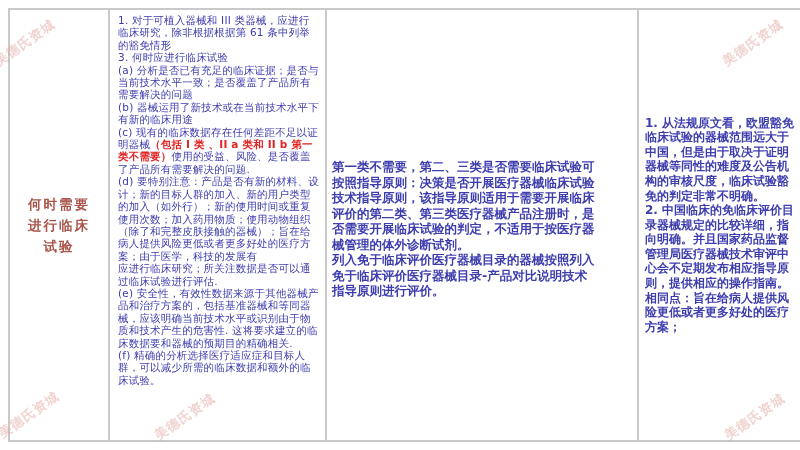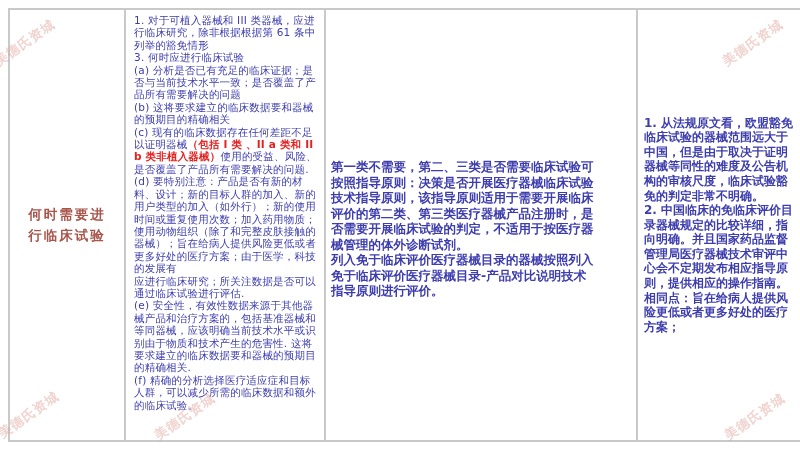--- a/index.html
+++ b/index.html
@@ -7,24 +7,24 @@
   .page {
     position:relative; width:800px; height:450px; background:#ffffff;
     font-family:"DejaVu Sans","Liberation Sans",sans-serif;
   }
   table.cmp {
     position:absolute; left:8px; top:8px; width:785px; height:434px;
     border-collapse:collapse; table-layout:fixed;
   }
   td { border:2px solid #c9c9c9; vertical-align:middle; background:transparent; }
   td.c1 {
-    width:116px; text-align:center; color:#a8564c; font-weight:bold;
+    width:100px; text-align:center; color:#a8564c; font-weight:bold;
     font-size:13.5px; letter-spacing:2px; line-height:21px; padding:0 13px;
   }
-  td.c2 { width:200px; vertical-align:top; padding:4px 5px 2px 8px; }
+  td.c2 { width:217px; vertical-align:top; padding:4px 5px 2px 8px; }
   .c2 .para {
     font-size:10.5px; line-height:12.4px; color:#3d3dae;
     letter-spacing:0.2px; text-align:left;
   }
   td.c3 { width:312px; padding:8px 38px 0 5px; }
   .c3 .para {
     font-size:12.5px; font-weight:bold; line-height:15.5px; color:#3d3dae;
   }
   td.c4 { width:166px; padding:0 3px 0 6px; }
   .c4 .para {
@@ -56,22 +56,22 @@
   <table class="cmp">
     <tbody>
       <tr>
         <td class="c1">
           <span>何时需要进行临床试验</span>
         </td>
         <td class="c2">
             <p class="para"><span>1. 对于可植入器械和 III 类器械，应进行临床研究，除非根据根据第 61 条中列举的豁免情形</span></p>
             <p class="para"><span>3. 何时应进行临床试验</span></p>
             <p class="para"><span>(a) 分析是否已有充足的临床证据；是否与当前技术水平一致；是否覆盖了产品所有需要解决的问题</span></p>
-            <p class="para"><span>(b) 这将要求建立的临床数据要和器械的预期目的精确相关</span></p>
-            <p class="para"><span>(c) 现有的临床数据存在任何差距不足以证明器械</span><span class="red-bold">（包括 I 类 、II a 类和 II b 类非植入器械）</span><span>使用的受益、风险、是否覆盖了产品所有需要解决的问题.</span></p>
+            <p class="para"><span>(b) 器械运用了新技术或在当前技术水平下有新的临床用途</span></p>
+            <p class="para"><span>(c) 现有的临床数据存在任何差距不足以证明器械</span><span class="red-bold">（包括 I 类 、II a 类和 II b 第一类不需要）</span><span>使用的受益、风险、是否覆盖了产品所有需要解决的问题.</span></p>
             <p class="para"><span>(d) 要特别注意：产品是否有新的材料、设计；新的目标人群的加入、新的用户类型的加入（如外行）；新的使用时间或重复使用次数；加入药用物质；使用动物组织（除了和完整皮肤接触的器械）；旨在给病人提供风险更低或者更多好处的医疗方案；由于医学，科技的发展有</span></p>
             <p class="para"><span>应进行临床研究；所关注数据是否可以通过临床试验进行评估.</span></p>
             <p class="para"><span>(e) 安全性，有效性数据来源于其他器械产品和治疗方案的，包括基准器械和等同器械，应该明确当前技术水平或识别由于物质和技术产生的危害性. 这将要求建立的临床数据要和器械的预期目的精确相关.</span></p>
             <p class="para"><span>(f) 精确的分析选择医疗适应症和目标人群，可以减少所需的临床数据和额外的临床试验。</span></p>
           </td>
         <td class="c3">
             <p class="para"><span>第一类不需要，第二、三类是否需要临床试验可按照指导原则：决策是否开展医疗器械临床试验技术指导原则，该指导原则适用于需要开展临床评价的第二类、第三类医疗器械产品注册时，是否需要开展临床试验的判定，不适用于按医疗器械管理的体外诊断试剂。</span></p>
             <p class="para"><span>列入免于临床评价医疗器械目录的器械按照列入免于临床评价医疗器械目录-产品对比说明技术指导原则进行评价。</span></p>
           </td>
         <td class="c4">

